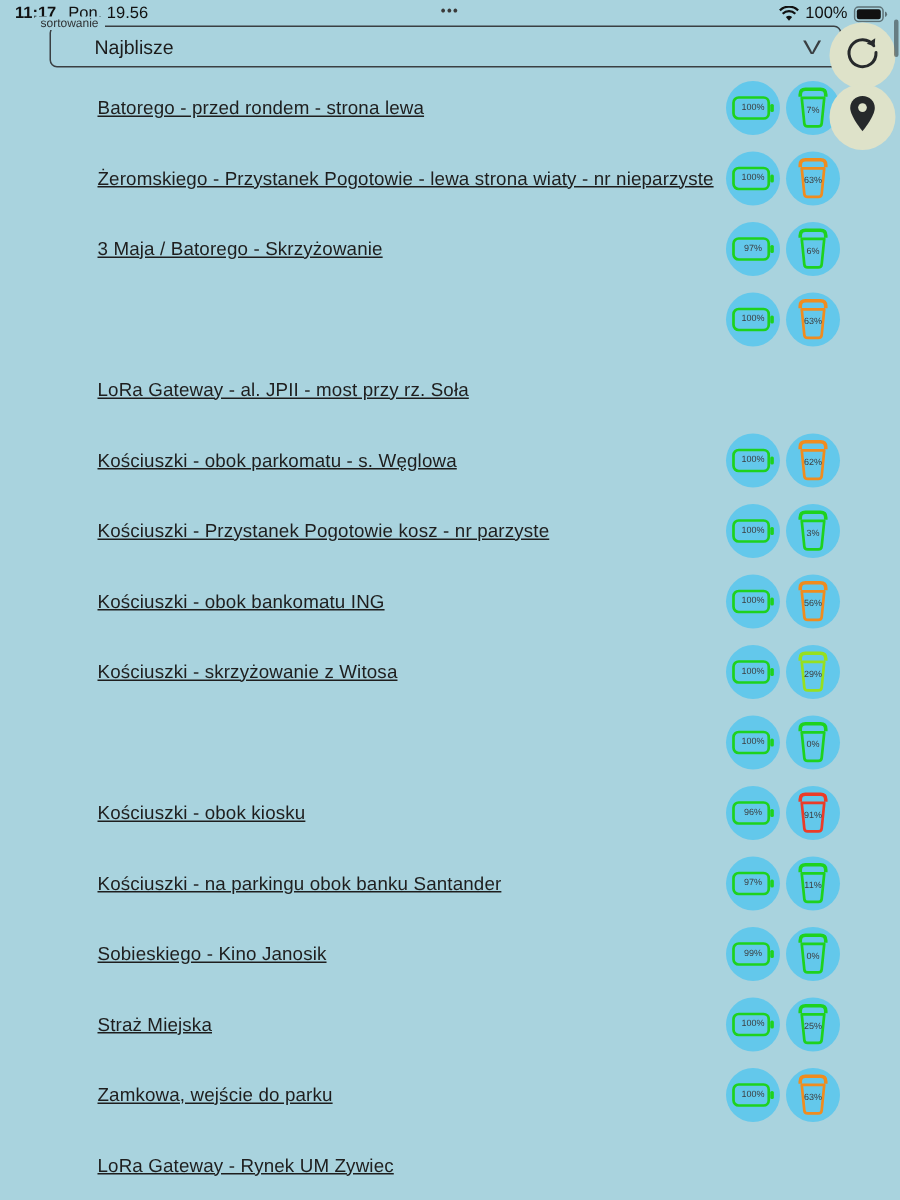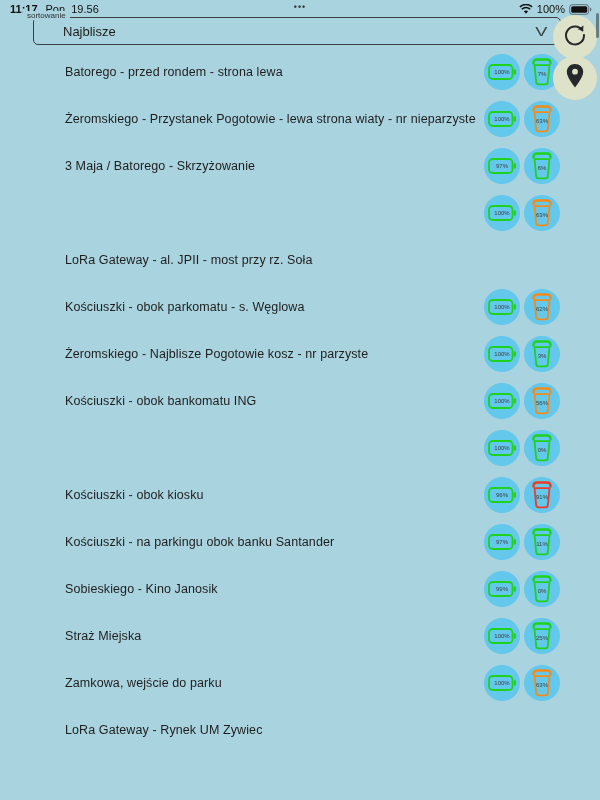--- a/index.html
+++ b/index.html
@@ -44,21 +44,21 @@
   .scroll-indicator {
     position:absolute; right:1px; top:13px; width:3px; height:25px;
     background:rgba(20,20,20,0.45); border-radius:2px; z-index:6;
   }
   
   .list { position:absolute; top:48px; left:0; right:0; }
   .row {
     height:47px; display:flex; align-items:center;
     padding-left:65px; padding-right:40px; cursor:pointer;
   }
-  .row-label { font-size:12.5px; color:#1e1e1e; letter-spacing:0.1px; }
+  .row-label { font-size:12.5px; color:#1e1e1e; letter-spacing:0.1px;text-decoration:underline; }
   .badges { margin-left:auto; display:flex; gap:4px; }
   .badge {
     width:36px; height:36px; border-radius:50%; background:#63c8eb;
     position:relative; display:flex; align-items:center; justify-content:center;
   }
   .badge svg { display:block; }
   .pct {
     position:absolute; left:0; right:0; text-align:center;
     font-size:6px; color:#3c4043; font-weight:400;
   }
@@ -218,21 +218,21 @@
         <svg width="28" height="30" viewBox="0 0 28 30">
           <path class="bin-lid" d="M5.5 7.5 L5.5 6 Q5.5 2.5 9 2.5 L19 2.5 Q22.5 2.5 22.5 6 L22.5 7.5" fill="none" stroke-width="2.4" stroke="#f08c1e"></path>
           <path class="bin-body" d="M6.5 8.2 L8.2 25.2 Q8.4 27.3 10.5 27.3 L17.5 27.3 Q19.6 27.3 19.8 25.2 L21.5 8.2 Z" fill="none" stroke-width="1.8" stroke-linejoin="round" stroke="#f08c1e"></path>
         </svg>
         <span class="pct">62%</span>
       </div>
     </div>
   </div>
 
   <div class="row">
-    <span class="row-label">Żeromskiego - Najblisze Pogotowie kosz - nr parzyste</span>
+    <span class="row-label">Kościuszki - Przystanek Pogotowie kosz - nr parzyste</span>
     <div class="badges">
       <div class="badge batt">
         <svg width="30" height="20" viewBox="0 0 30 20">
           <rect class="batt-body" x="2" y="3" width="23.5" height="14" rx="3.5" fill="none" stroke-width="1.8" stroke="#1ed21e"></rect>
           <rect class="batt-nub" x="26.5" y="7.3" width="2.4" height="5.4" rx="1.1" fill="#1ed21e"></rect>
         </svg>
         <span class="pct">100%</span>
       </div>
       <div class="badge bin">
         <svg width="28" height="30" viewBox="0 0 28 30">
@@ -257,20 +257,39 @@
       <div class="badge bin">
         <svg width="28" height="30" viewBox="0 0 28 30">
           <path class="bin-lid" d="M5.5 7.5 L5.5 6 Q5.5 2.5 9 2.5 L19 2.5 Q22.5 2.5 22.5 6 L22.5 7.5" fill="none" stroke-width="2.4" stroke="#f08c1e"></path>
           <path class="bin-body" d="M6.5 8.2 L8.2 25.2 Q8.4 27.3 10.5 27.3 L17.5 27.3 Q19.6 27.3 19.8 25.2 L21.5 8.2 Z" fill="none" stroke-width="1.8" stroke-linejoin="round" stroke="#f08c1e"></path>
         </svg>
         <span class="pct">56%</span>
       </div>
     </div>
   </div>
 
+  <div class="row">
+    <span class="row-label">Kościuszki - skrzyżowanie z Witosa</span>
+    <div class="badges">
+      <div class="badge batt">
+        <svg width="30" height="20" viewBox="0 0 30 20">
+          <rect class="batt-body" x="2" y="3" width="23.5" height="14" rx="3.5" fill="none" stroke-width="1.8" stroke="#1ed21e"></rect>
+          <rect class="batt-nub" x="26.5" y="7.3" width="2.4" height="5.4" rx="1.1" fill="#1ed21e"></rect>
+        </svg>
+        <span class="pct">100%</span>
+      </div>
+      <div class="badge bin">
+        <svg width="28" height="30" viewBox="0 0 28 30">
+          <path class="bin-lid" d="M5.5 7.5 L5.5 6 Q5.5 2.5 9 2.5 L19 2.5 Q22.5 2.5 22.5 6 L22.5 7.5" fill="none" stroke-width="2.4" stroke="#97e01e"></path>
+          <path class="bin-body" d="M6.5 8.2 L8.2 25.2 Q8.4 27.3 10.5 27.3 L17.5 27.3 Q19.6 27.3 19.8 25.2 L21.5 8.2 Z" fill="none" stroke-width="1.8" stroke-linejoin="round" stroke="#97e01e"></path>
+        </svg>
+        <span class="pct">29%</span>
+      </div>
+    </div>
+  </div>
 
   <div class="row">
     <div class="badges">
       <div class="badge batt">
         <svg width="30" height="20" viewBox="0 0 30 20">
           <rect class="batt-body" x="2" y="3" width="23.5" height="14" rx="3.5" fill="none" stroke-width="1.8" stroke="#1ed21e"></rect>
           <rect class="batt-nub" x="26.5" y="7.3" width="2.4" height="5.4" rx="1.1" fill="#1ed21e"></rect>
         </svg>
         <span class="pct">100%</span>
       </div>

